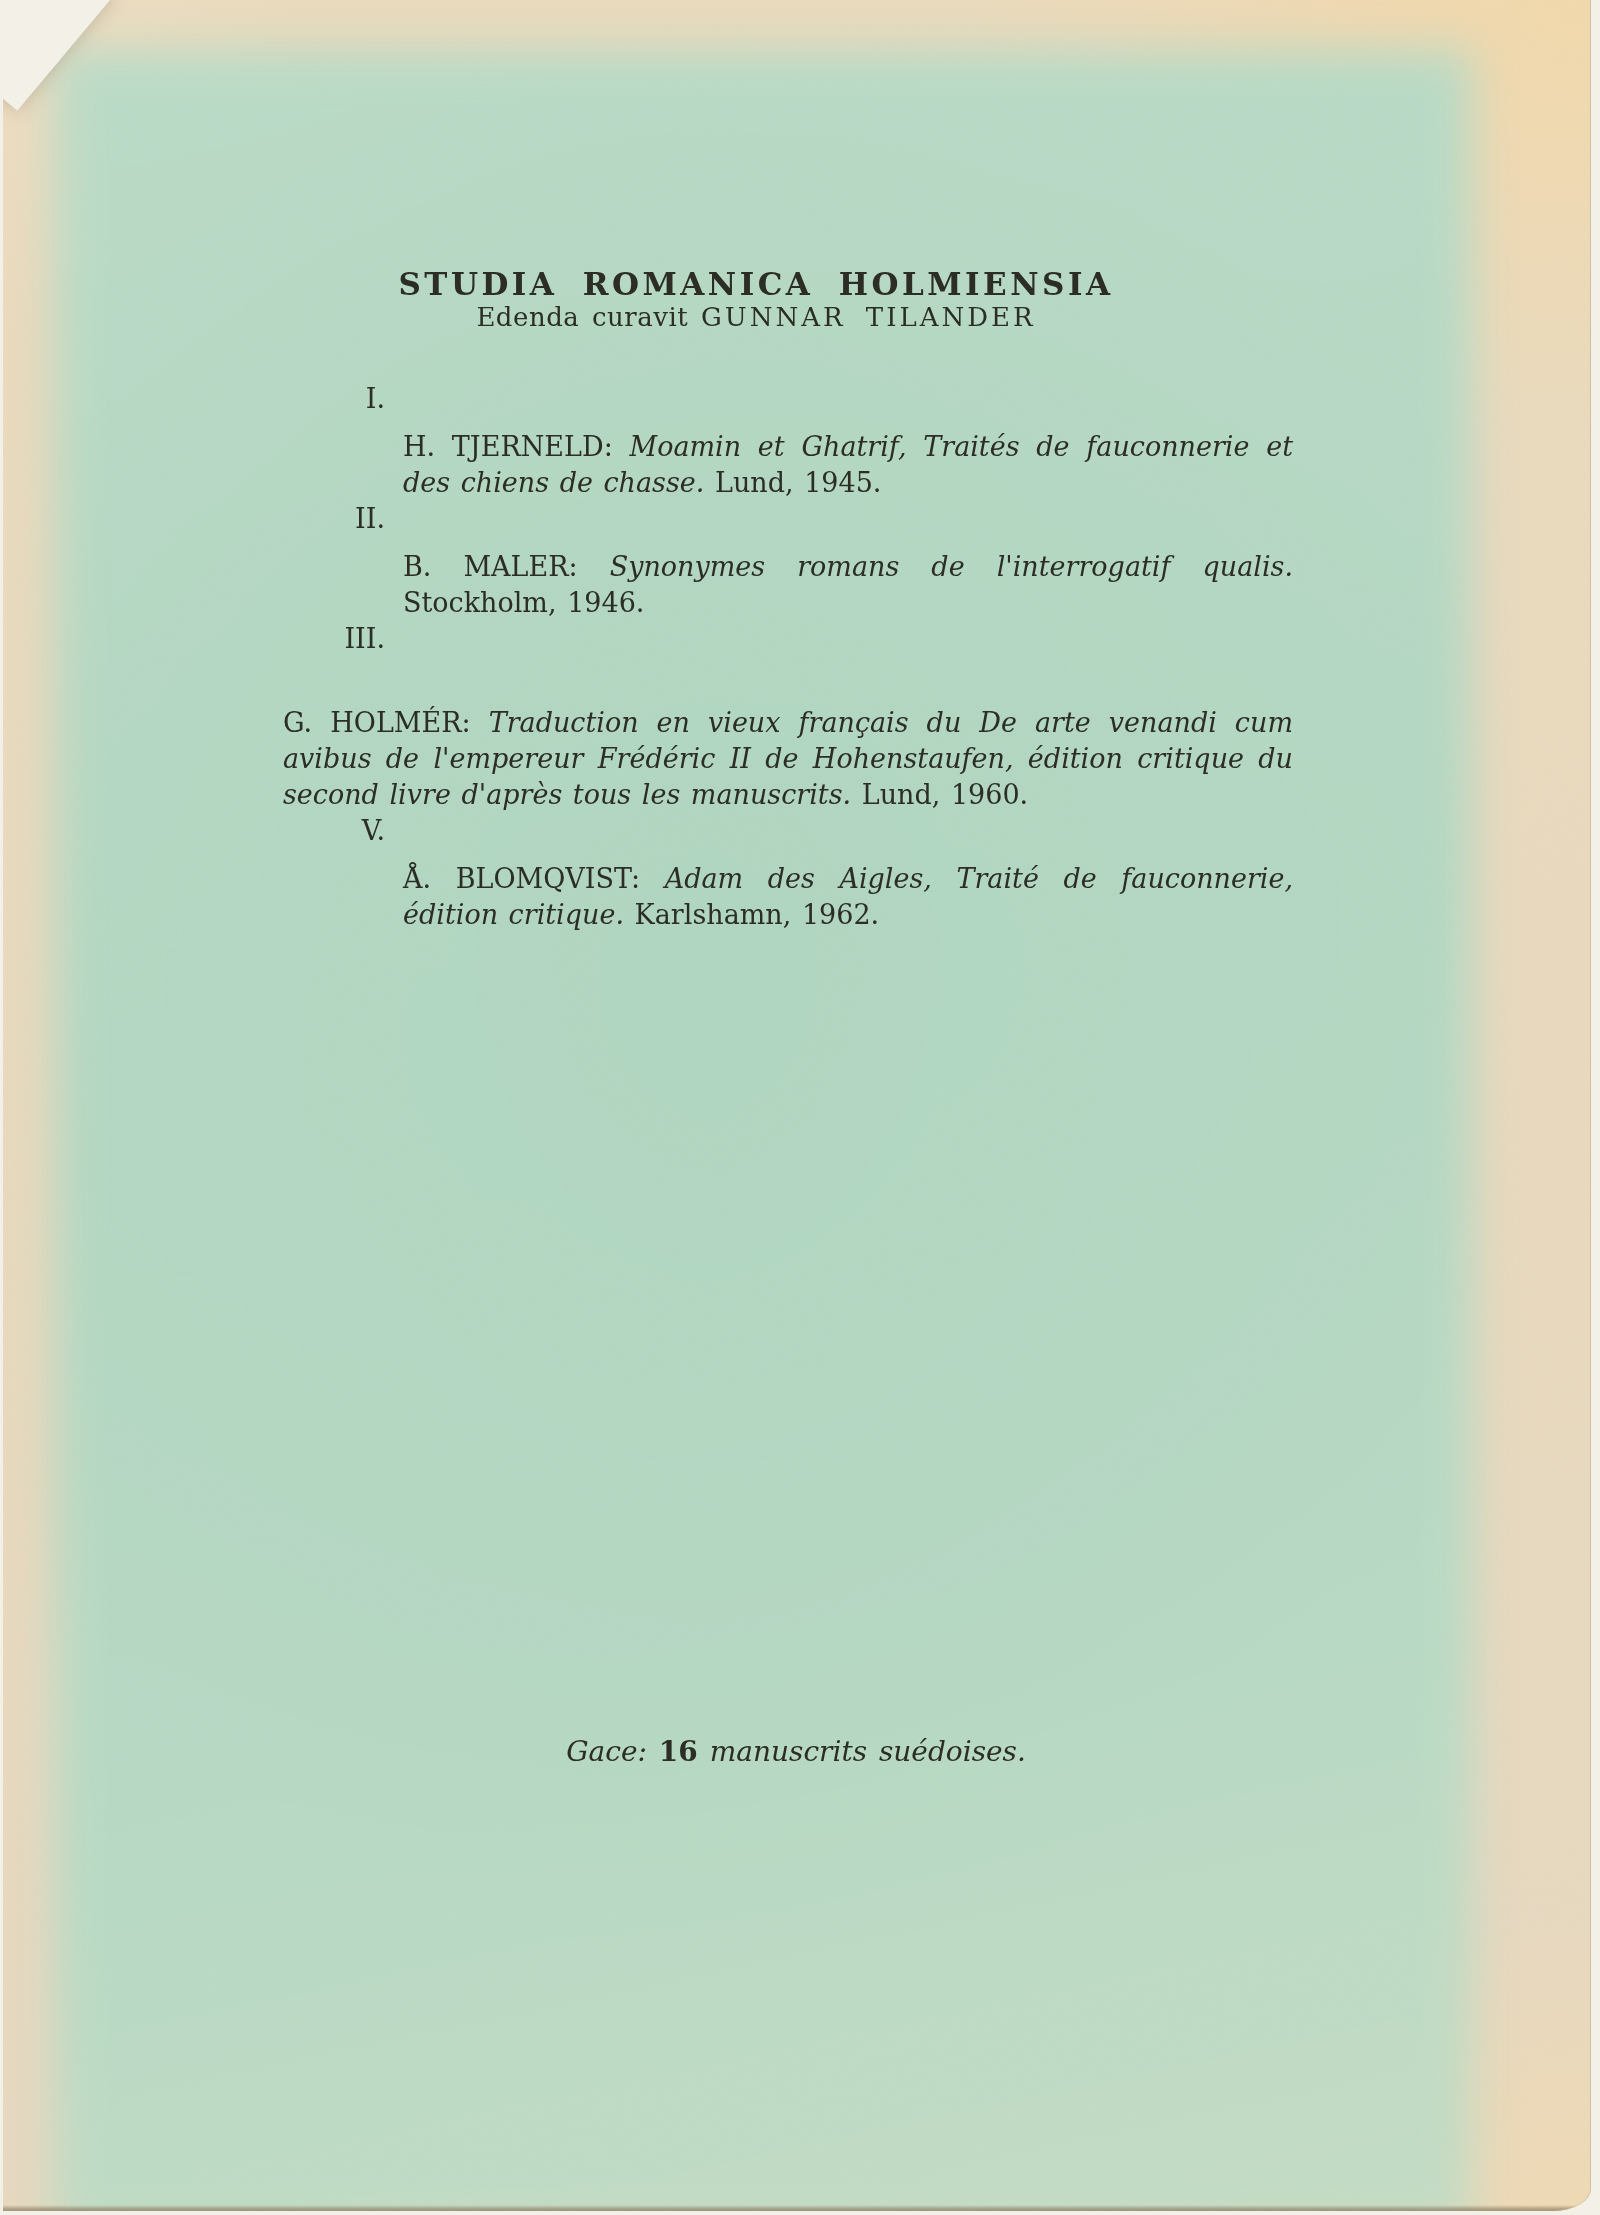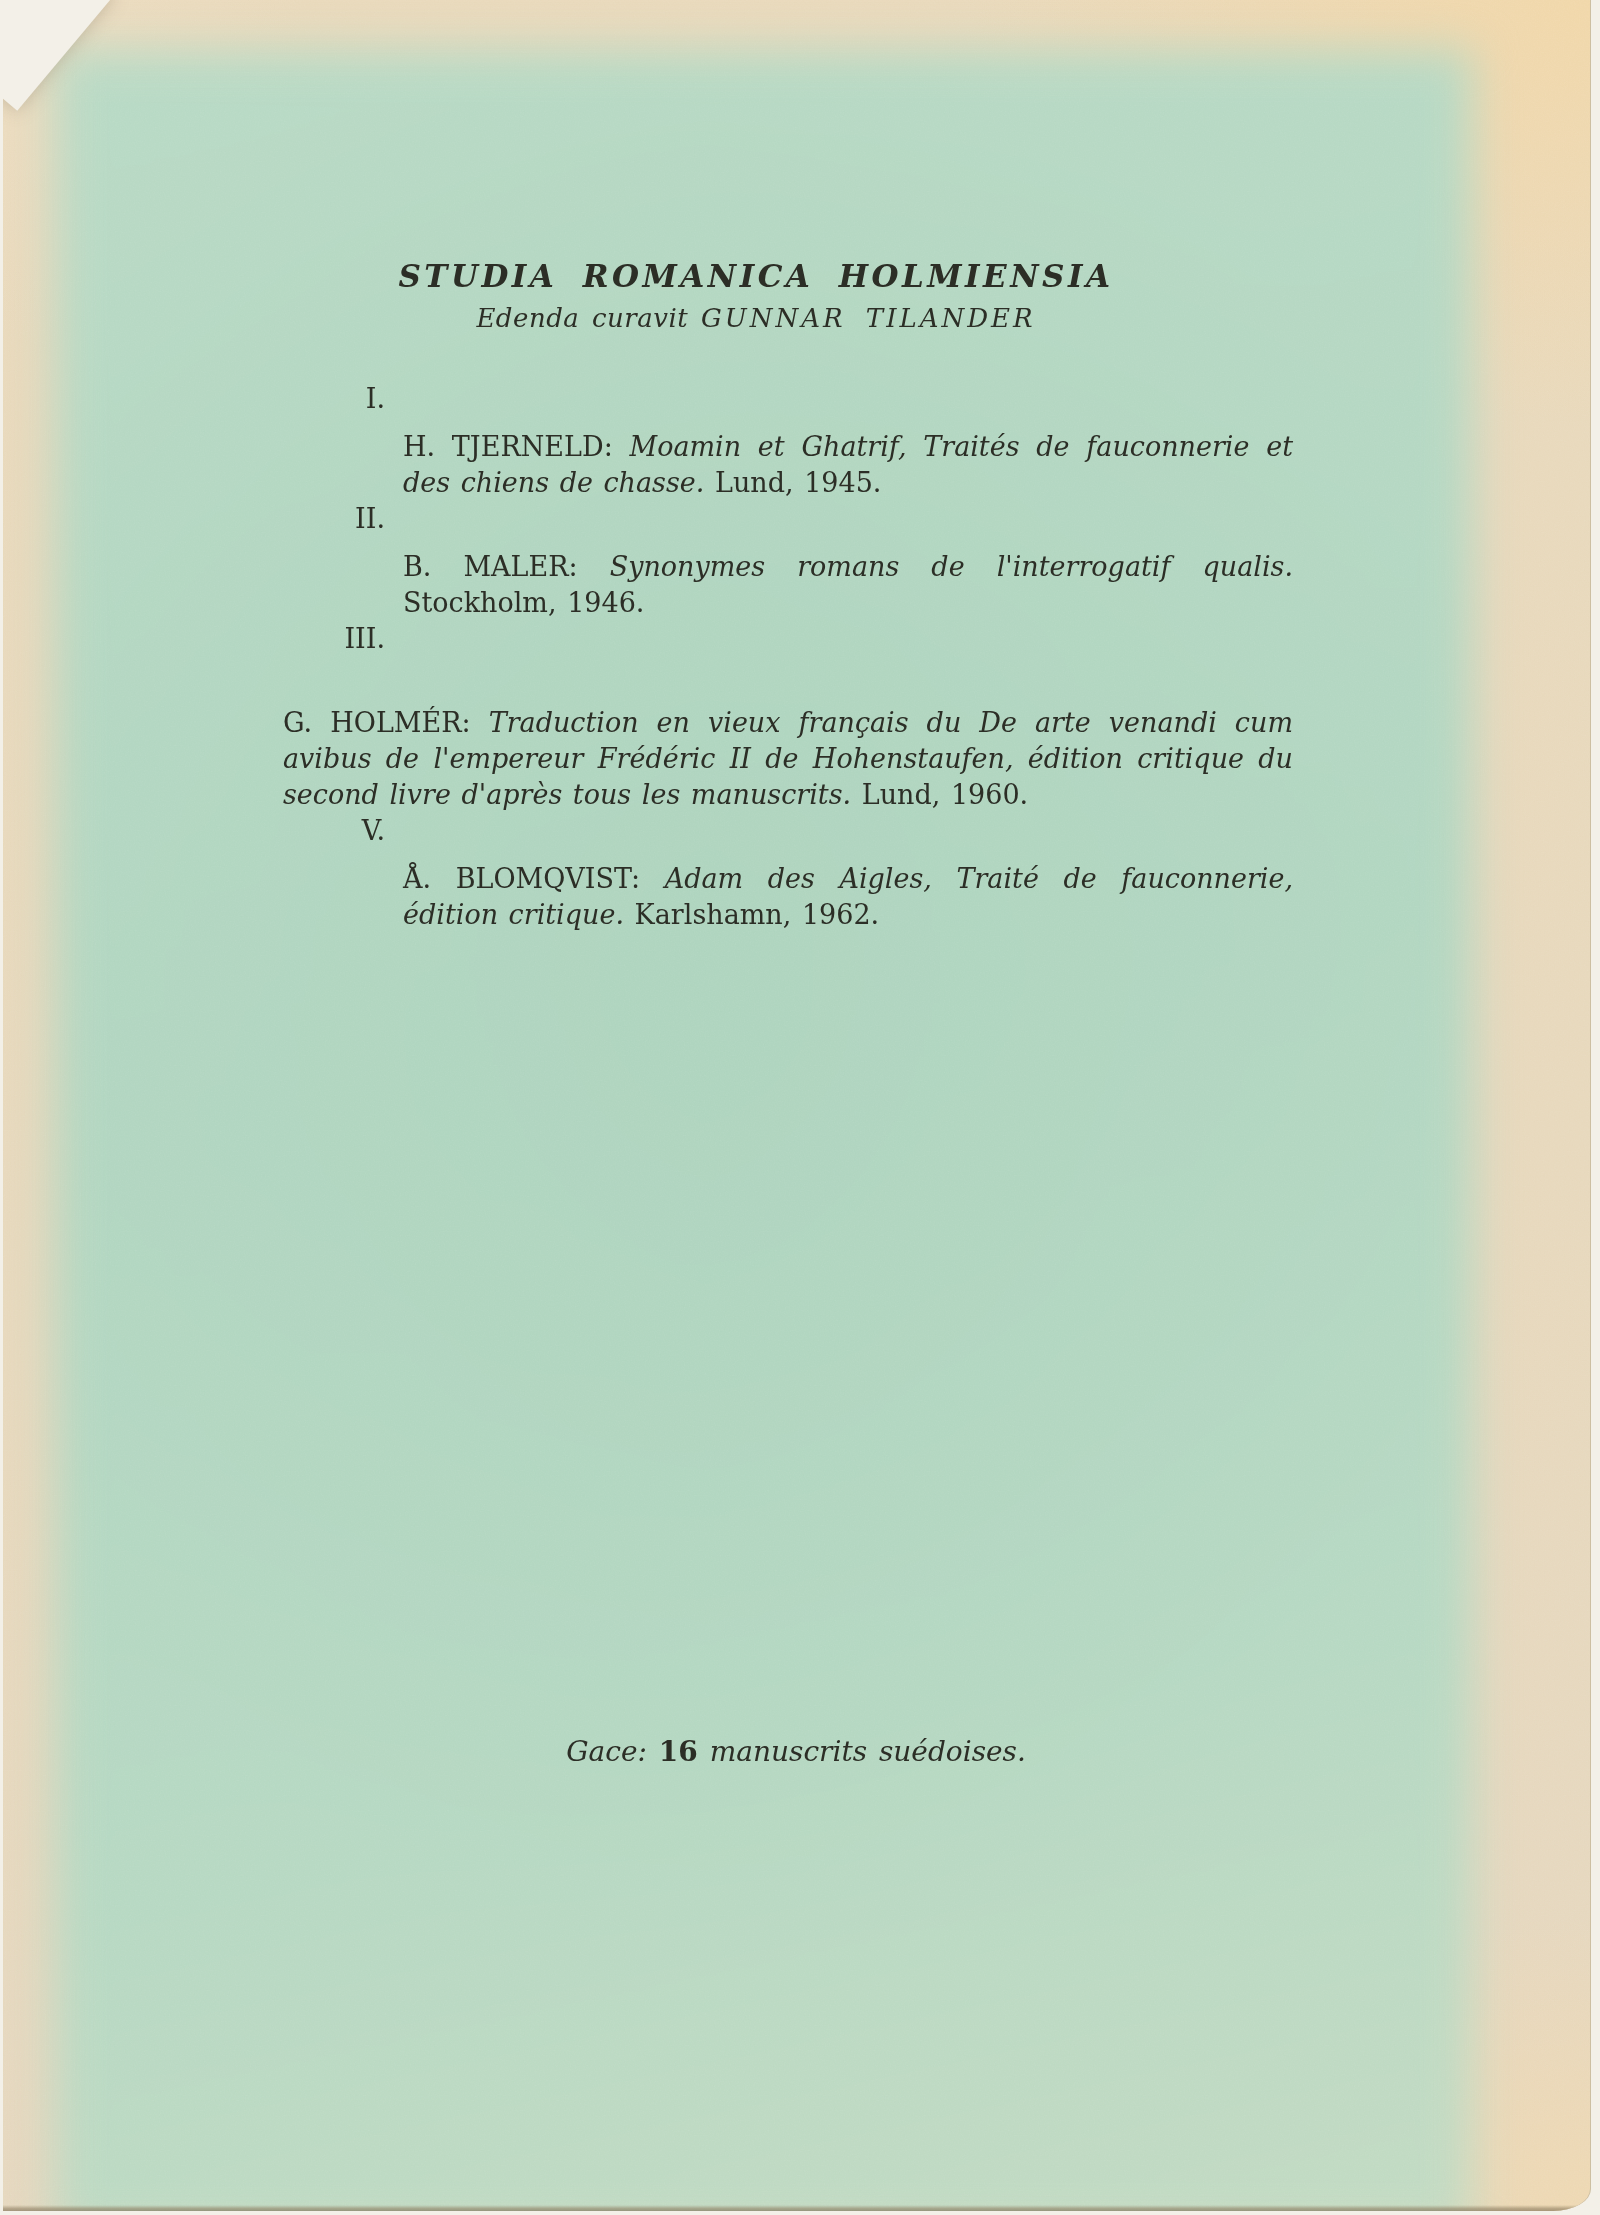--- a/index.html
+++ b/index.html
@@ -50,29 +50,29 @@
       linear-gradient(168deg, #b8d9c4 0%, #b2d6c1 45%, #b6d8c2 75%, #c2dac2 100%);
     filter:blur(22px);
   }
   
   .grain{
     position:absolute; inset:0; width:100%; height:100%;
     opacity:.28; mix-blend-mode:soft-light; pointer-events:none;
   }
   
   .header{
-    position:absolute; top:258px; left:753px; transform:translateX(-50%);
-    text-align:center; white-space:nowrap;font-style:italic;
+    position:absolute; top:266px; left:753px; transform:translateX(-50%);
+    text-align:center; white-space:nowrap;
   }
   .series-title{
     font-size:31px; font-weight:bold;
     letter-spacing:3.5px; word-spacing:11px;
   }
   .editor-line{
-    margin-top:9px; font-size:26px; letter-spacing:.5px; word-spacing:4px;
+    font-size:26px; letter-spacing:.5px; word-spacing:4px;
   }
   .editor-name{ letter-spacing:3px; word-spacing:9px; }
 
   .series-list{
     position:absolute; top:381px; left:280px; width:1010px;
     font-size:27px; line-height:36px;
   }
   .entry{ display:flex; }
   .entry-num{
     width:120px; min-width:120px; padding-right:18px;

